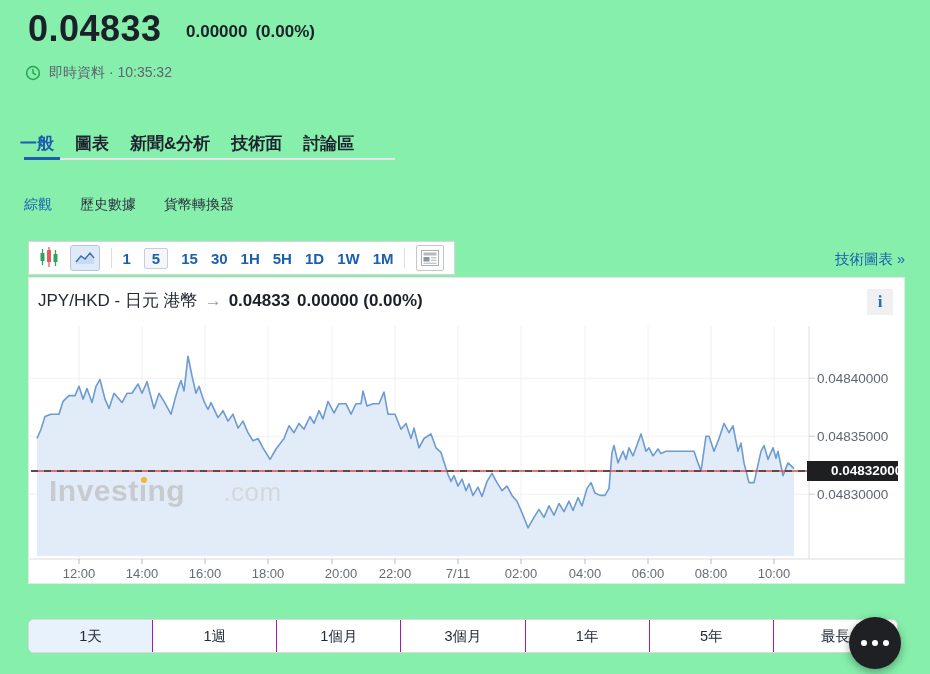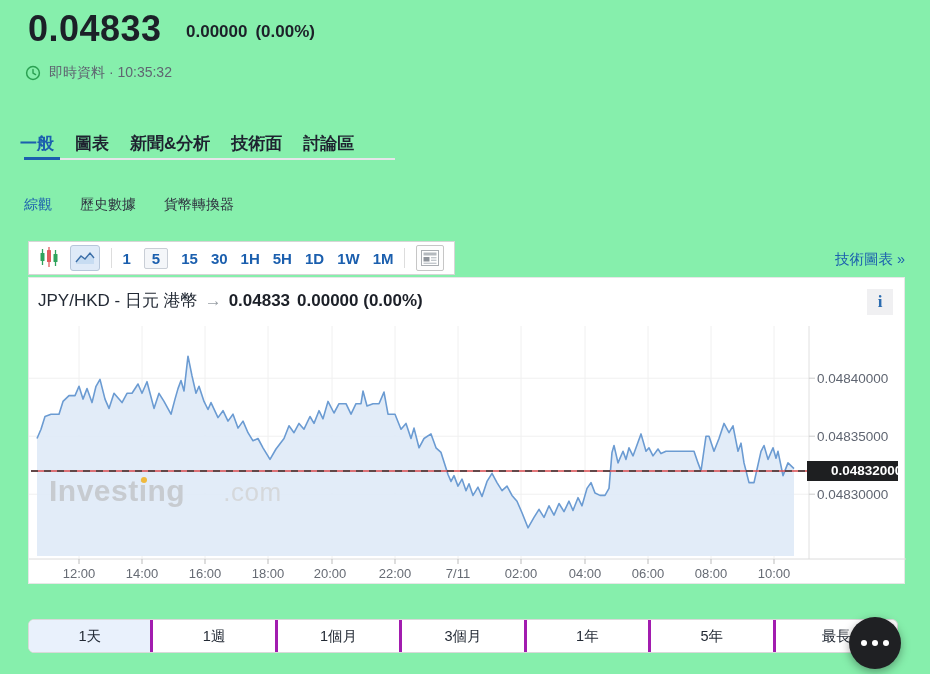--- a/index.html
+++ b/index.html
@@ -47,21 +47,21 @@
   .x-labels { position:absolute; left:0; top:288px; width:780px; height:16px; }
   .x-label { position:absolute; transform:translateX(-50%); font-size:13px; color:#666b74; white-space:nowrap; }
   .y-label { position:absolute; left:788px; font-size:13.5px; color:#5f6571; transform:translateY(-50%); }
   .price-tag { position:absolute; left:778px; width:91px; height:20px; background:#1e1f21; color:#fff; font-size:13.5px; font-weight:bold; line-height:20px; text-align:center; transform:translateY(-50%);padding-left:24px; }
   .watermark { position:absolute; left:20px; top:196px; font-weight:bold; font-size:30px; color:#c7cbd0; letter-spacing:.5px; }
   .watermark .suffix { font-weight:normal; font-size:26px; color:#d5d8db;margin-left:38px; }
   .watermark .dot { position:absolute; left:92px; top:3px; width:6px; height:6px; border-radius:50%; background:#f0b93c; }
 
   
   .range-row { position:absolute; left:28px; top:619px; width:870px; height:34px; border:1px solid #d9d9d9; border-radius:6px; display:flex; background:#fff; overflow:hidden; }
-  .range-btn { flex:1; text-align:center; line-height:32px; font-size:14.5px; color:#232a35; border-left:3px solid #a21caf; cursor:pointer; }
+  .range-btn { flex:1; text-align:center; line-height:32px; font-size:14.5px; color:#232a35; border-left:1px solid #a21caf; cursor:pointer; }
   .range-btn:first-child { border-left:none; }
   .range-btn.active { background:#e9f1fc; }
 
   
   .fab { position:absolute; left:849px; top:617px; width:52px; height:52px; border-radius:50%; background:#1f2023; box-shadow:0 3px 10px rgba(0,0,0,.35); display:flex; align-items:center; justify-content:center; gap:5px; cursor:pointer; }
   .fab i { width:6px; height:6px; border-radius:50%; background:#fff; }
 </style>
 </head>
 <body>
 
@@ -189,21 +189,21 @@
     <div class="watermark">
       <span>Investing</span><span class="suffix">.com</span>
       <span class="dot"></span>
     </div>
 
     <div class="x-labels" id="x-labels">
         <span class="x-label" style="left: 50px;">12:00</span>
         <span class="x-label" style="left: 113px;">14:00</span>
         <span class="x-label" style="left: 176px;">16:00</span>
         <span class="x-label" style="left: 239px;">18:00</span>
-        <span class="x-label" style="left: 301px; text-align: center;">20:00</span>
+        <span class="x-label" style="left: 312px; text-align: center;">20:00</span>
         <span class="x-label" style="left: 366px;">22:00</span>
         <span class="x-label" style="left: 429px;">7/11</span>
         <span class="x-label" style="left: 492px;">02:00</span>
         <span class="x-label" style="left: 556px;">04:00</span>
         <span class="x-label" style="left: 619px;">06:00</span>
         <span class="x-label" style="left: 682px;">08:00</span>
         <span class="x-label" style="left: 745px;">10:00</span>
       </div>
     <div id="y-labels">
         <div class="y-label" style="top: 100.2px;">0.04840000</div>

